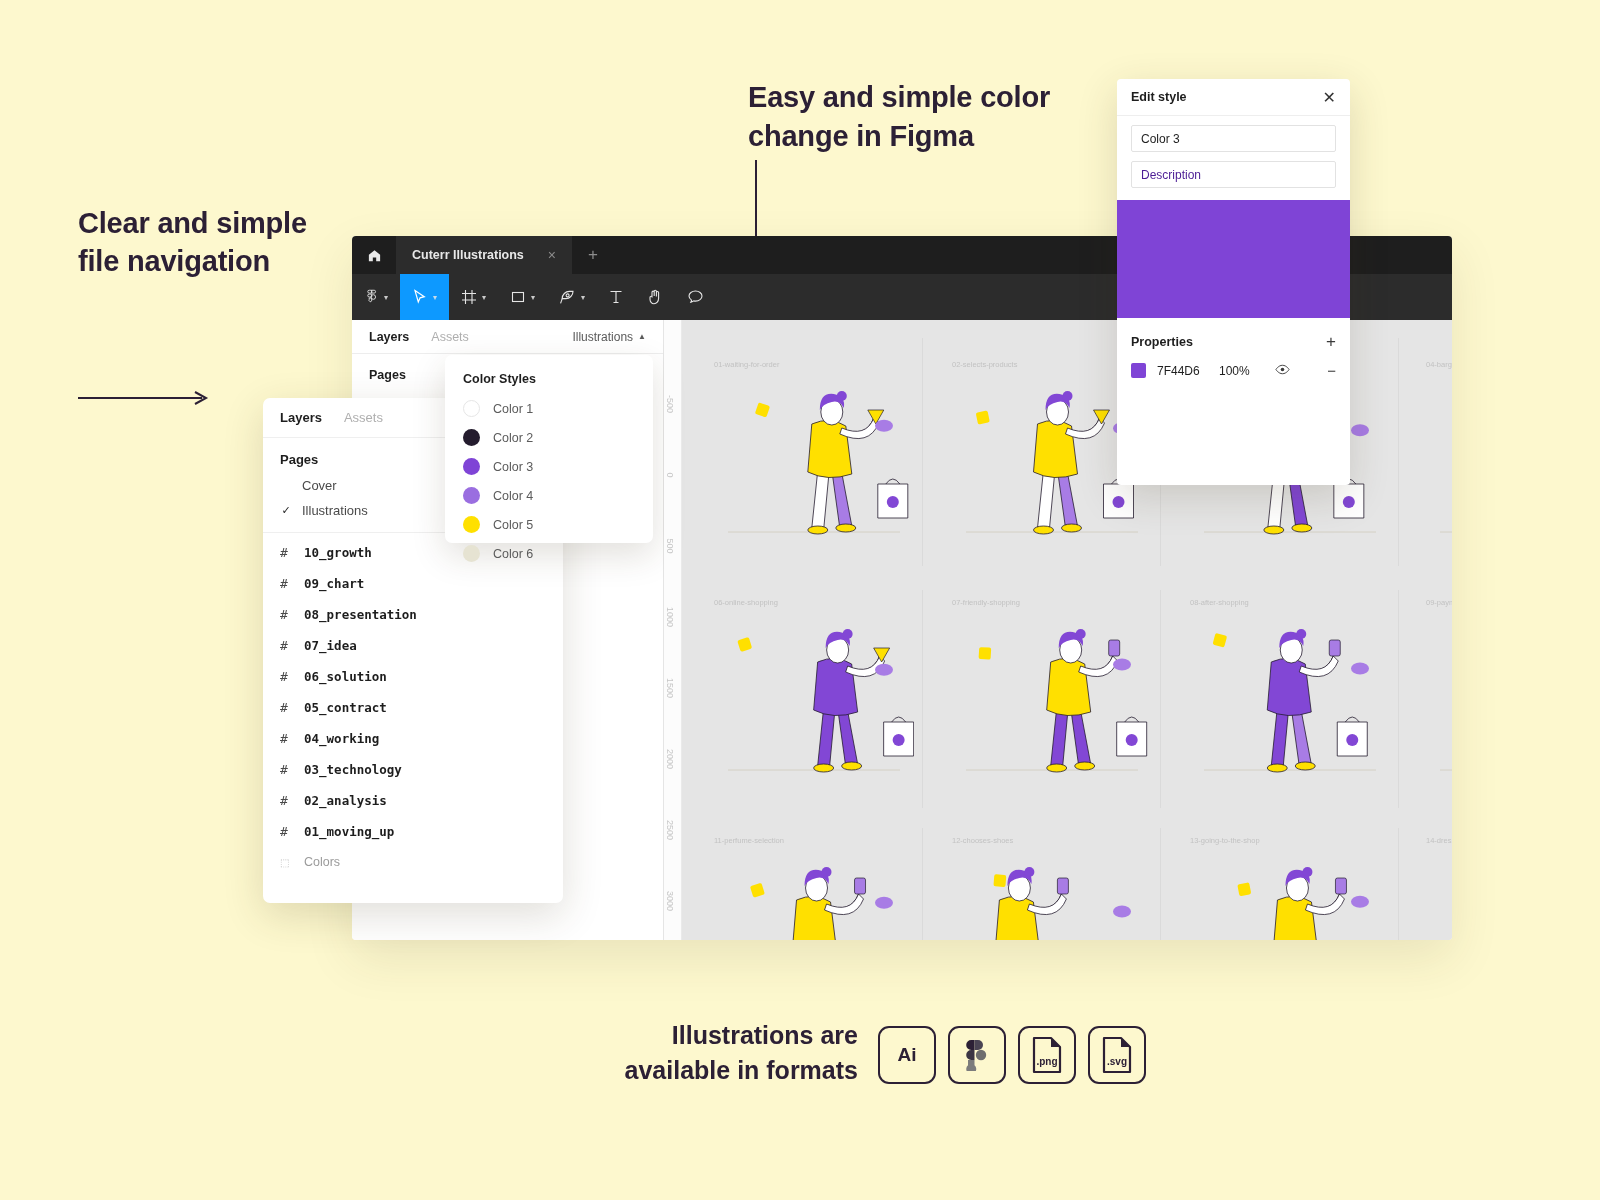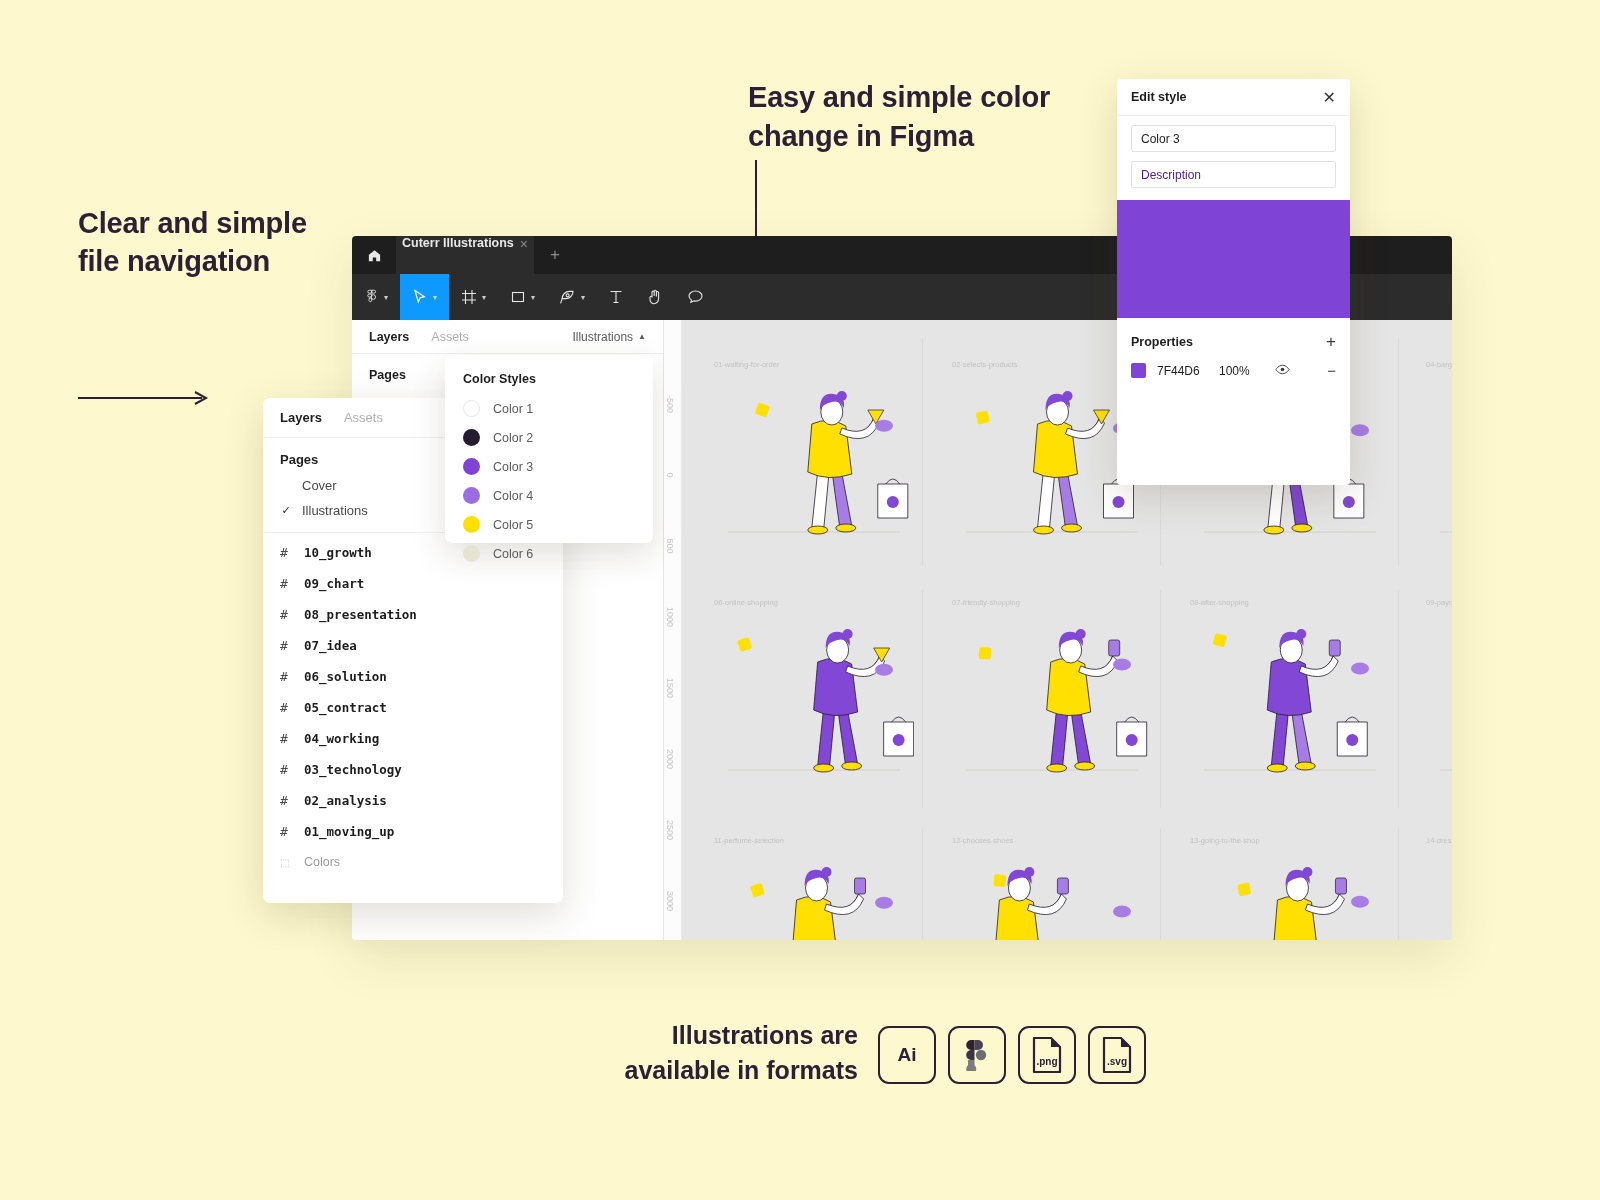--- a/index.html
+++ b/index.html
@@ -37,22 +37,22 @@
     overflow: hidden;
     box-shadow: 0 18px 50px rgba(60,50,20,0.10);
   }
   #figma-titlebar {
     height: 38px; background: #1E1E1E; display: flex; align-items: stretch;
   }
   .tb-home {
     width: 44px; display: flex; align-items: center; justify-content: center;
   }
   .tb-tab {
-    display: flex; gap: 6px;
-    padding: 0 6px; background: #2C2C2C;
+    display: flex; align-items: center; gap: 24px;
+    padding: 0 16px; background: #2C2C2C;
     color: #E8E8E8; font-size: 12.5px; font-weight: 700;
   }
   .tb-tab .close { color: #8C8C8C; font-size: 14px; font-weight: 400; }
   .tb-plus { display: flex; align-items: center; padding: 0 16px; color: #8C8C8C; font-size: 17px; }
 
   #figma-toolbar {
     height: 46px; background: #2C2C2C; display: flex; align-items: stretch;
   }
   .tool {
     display: flex; align-items: center; gap: 4px;

